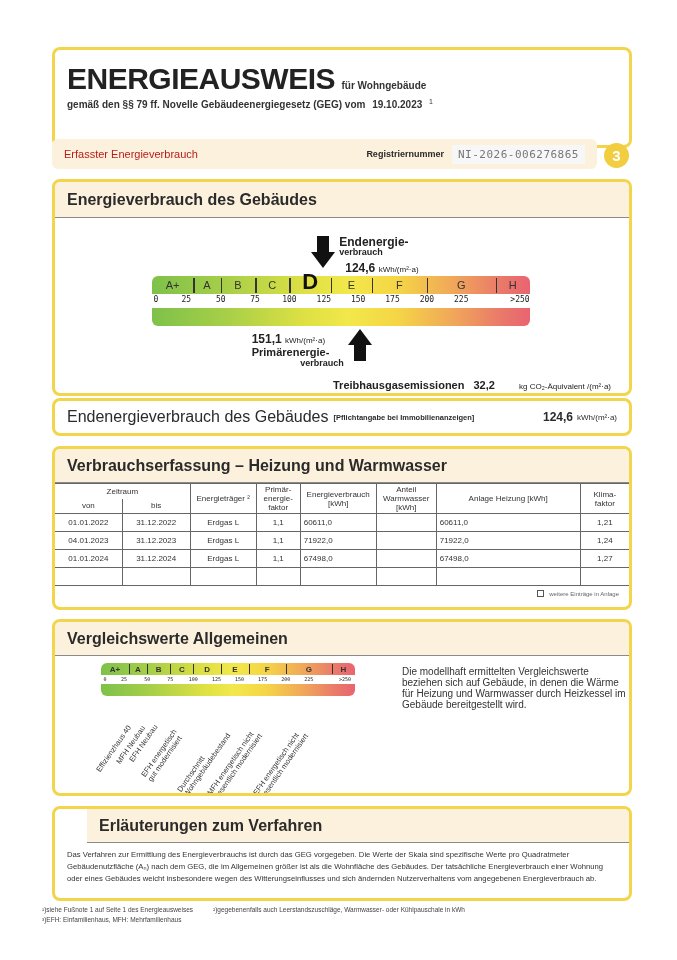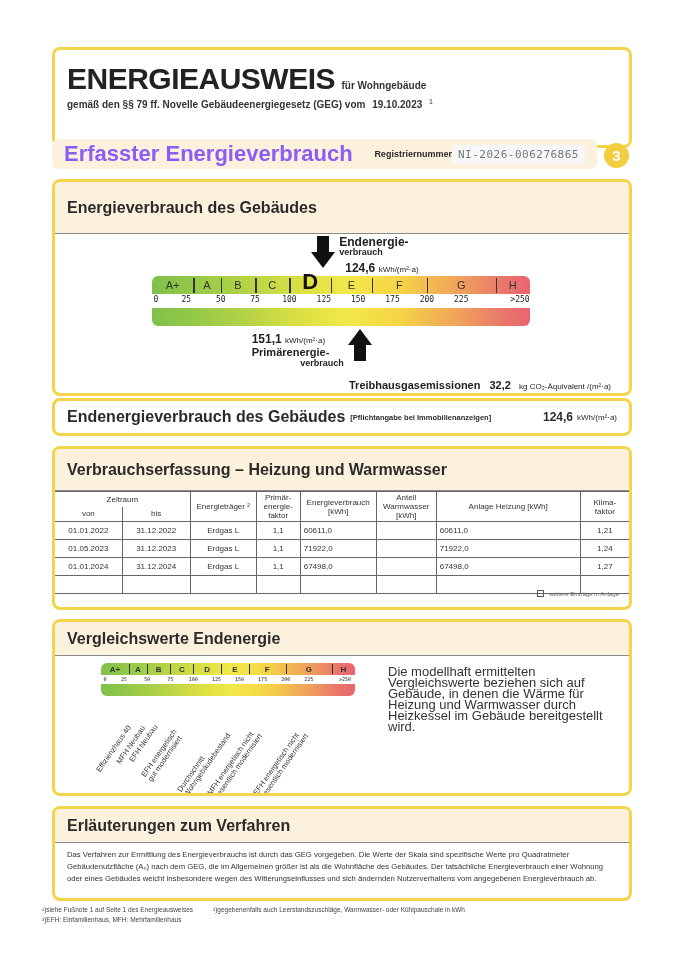--- a/index.html
+++ b/index.html
@@ -23,32 +23,32 @@
   #hdr .sub1 { font-size: 10px; font-weight: bold; color: #333; margin-left: 2px; }
   #hdr .line2 { font-size: 10px; font-weight: bold; color: #333; margin-top: 2px; }
   #hdr .line2 sup { font-size: 7px; margin-left: 4px; font-weight: normal; }
 
   
   #erf {
     position: absolute; left: 52px; top: 139px; width: 545px; height: 30px;
     background: #fcf1dc; border-radius: 6px; display: flex; align-items: center;
     padding: 0 12px;
   }
-  #erf .t { font-size: 22px; font-weight: bold; color: #8b5cf6; flex: 1; }
-  #erf .rl { font-size: 9px; font-weight: bold; }
+  #erf .t { font-size: 11px; font-weight: normal; color: #b91c1c; flex: 1; }
+  #erf .rl { font-size: 9px; font-weight: bold; margin-right: 8px; }
   #erf .rn { font-family: "DejaVu Sans Mono", monospace; font-size: 11px; color: #777; background: #f7f7f7; padding: 3px 6px; letter-spacing: 0.5px; }
   #badge {
     position: absolute; left: 604px; top: 143px; width: 25px; height: 25px;
     border-radius: 50%; background: #f2cd3f; color: #fff; font-weight: bold;
     font-size: 15px; display: flex; align-items: center; justify-content: center;
   }
 
   
   #ev { top: 179px; height: 217px; }
-  #ev .sec-head { height: 52px; font-size: 16px; }
+  #ev .sec-head { height: 36px; font-size: 16px; }
 
   .scale { position: absolute; }
   .scale .top { position: absolute; left: 0; top: 0; height: 18px; width: 100%; border-radius: 6px 6px 0 0;
     background: linear-gradient(90deg, #7ec14a 0%, #a8cf48 20%, #dde043 40%, #f2e84a 52%, #f5d546 65%, #f0a65a 80%, #ea7a6a 92%, #e96470 100%); }
   .scale .nums { position: absolute; left: 0; top: 18px; height: 14px; width: 100%; background: #fff; }
   .scale .bot { position: absolute; left: 0; top: 32px; height: 18px; width: 100%; border-radius: 0 0 6px 6px;
     background: linear-gradient(90deg, #7ec14a 0%, #a8cf48 20%, #dde043 40%, #f2e84a 52%, #f5d546 65%, #f0a65a 80%, #ea7a6a 92%, #e96470 100%); }
   .scale .cls { position: absolute; top: 0; height: 18px; display: flex; align-items: center; justify-content: center; font-size: 11px; color: #333; }
   .scale .sep { position: absolute; top: 2px; width: 1.5px; height: 15px; background: #333; }
   .scale .num { position: absolute; top: 1px; font-family: "DejaVu Sans Mono", monospace; font-size: 8px; transform: translateX(-50%); color: #222; }
@@ -71,32 +71,32 @@
   #endlbl .val span { font-size: 8px; font-weight: normal; }
 
   #primlbl { position: absolute; left: 205px; top: 150px; font-weight: bold; color: #222; text-align: right; width: 92px; }
   #primlbl .val { font-size: 12px; text-align: left; }
   #primlbl .val span { font-size: 8px; font-weight: normal; }
   #primlbl .l1 { font-size: 11px; text-align: left; }
   #primlbl .l2 { font-size: 9px; }
 
   #thg { position: absolute; right: 18px; top: 197px; font-size: 11px; font-weight: bold; color: #222; }
   #thg .v { margin-left: 6px; margin-top: 18px; }
-  #thg .u { font-size: 8px; font-weight: normal; margin-left: 5px; }
+  #thg .u { font-size: 8px; font-weight: normal; margin-left: 21px; }
 
   
   #eev { top: 398px; height: 38px; display: flex; align-items: center; padding: 0 12px; }
-  #eev .t { font-size: 16px; font-weight: bold; color: #2b2b2b; }
+  #eev .t { font-size: 16px; font-weight: normal; color: #2b2b2b; }
   #eev .n { font-size: 7.5px; font-weight: bold; margin-left: 5px; flex: 1; }
   #eev .v { font-size: 12px; font-weight: bold; }
   #eev .u { font-size: 8px; margin-left: 4px; }
 
   
   #vb { top: 446px; height: 164px; }
-  #vb .sec-head { height: 42px; font-size: 16px; }
+  #vb .sec-head { height: 34px; font-size: 16px; }
   table.vt { border-collapse: collapse; width: 100%; font-size: 8px; color: #333; }
   table.vt td, table.vt th { border: 1px solid #666; font-weight: normal; text-align: center; padding: 1px 3px; }
   table.vt th { height: 14px; }
   table.vt td { height: 18px; }
   table.vt td.r { text-align: left; padding-right: 6px; }
   table.vt tr > *:first-child { border-left: none; }
   table.vt tr > *:last-child { border-right: none; }
   #vb .more { position: absolute; right: 10px; bottom: 10px; font-size: 6px; color: #666; display: flex; align-items: center; }
   #vb .more .cb { width: 7px; height: 7px; border: 1px solid #555; margin-right: 5px; }
 
@@ -104,26 +104,26 @@
   #vg { top: 619px; height: 177px; }
   #vg .sec-head { height: 34px; font-size: 16px; }
   #s2 { left: 46px; top: 41px; width: 254px; height: 33px; }
   #s2 .top { height: 12px; }
   #s2 .nums { top: 12px; height: 9px; }
   #s2 .bot { top: 21px; height: 12px; }
   #s2 .cls { height: 12px; font-size: 8px; font-weight: bold; }
   #s2 .sep { height: 10px; top: 1px; width: 1px; }
   #s2 .num { font-size: 5px; top: 1px; }
   .rot { position: absolute; font-size: 7.5px; color: #333; transform-origin: 0 0; transform: rotate(-55deg); white-space: nowrap; line-height: 8px; }
-  #vg .desc { position: absolute; left: 333px; top: 44px; width: 225px; font-size: 13px; line-height: 11px; color: #333; }
+  #vg .desc { position: absolute; left: 347px; top: 44px; width: 225px; font-size: 10px; line-height: 11px; color: #333; }
   #vg .desc p + p { margin-top: 11px; }
 
   
   #el { top: 806px; height: 95px; }
-  #el .sec-head { height: 34px; font-size: 16px; }
+  #el .sec-head { height: 34px; font-size: 16px; margin-left: 32px; }
   #el .txt { padding: 6px 12px; font-size: 7.7px; line-height: 12px; color: #333; }
 
   #fn { position: absolute; left: 42px; top: 905px; font-size: 6.5px; color: #444; line-height: 10px; }
   #fn .c2 { margin-left: 20px; }
 </style>
 </head>
 <body>
 
 <div class="box" id="hdr">
   <div>
@@ -240,21 +240,21 @@
           <td>01.01.2022</td>
           <td>31.12.2022</td>
           <td>Erdgas L</td>
           <td>1,1</td>
           <td class="r">60611,0</td>
           <td></td>
           <td class="r">60611,0</td>
           <td>1,21</td>
         </tr>
         <tr>
-          <td>01.05.2023</td>
+          <td>04.01.2023</td>
           <td>31.12.2023</td>
           <td>Erdgas L</td>
           <td>1,1</td>
           <td class="r">71922,0</td>
           <td></td>
           <td class="r">71922,0</td>
           <td>1,24</td>
         </tr>
         <tr>
           <td>01.01.2024</td>
@@ -278,21 +278,21 @@
         </tr>
       </tbody>
   </table>
   <div class="more">
     <span class="cb"></span>
     <span>weitere Einträge in Anlage</span>
   </div>
 </div>
 
 <div class="box" id="vg">
-  <div class="sec-head">Vergleichswerte Endenergie</div>
+  <div class="sec-head">Vergleichswerte Allgemeinen</div>
   <div class="scale" id="s2">
     <div class="top">
         <div class="cls" style="left: 0px; width: 27.7091px;">A+</div>
         <div class="cls" style="left: 27.7091px; width: 18.4727px;">A</div>
         <div class="sep" style="left: 27.7091px;"></div>
         <div class="cls" style="left: 46.1818px; width: 23.0909px;">B</div>
         <div class="sep" style="left: 46.1818px;"></div>
         <div class="cls" style="left: 69.2727px; width: 23.0909px;">C</div>
         <div class="sep" style="left: 69.2727px;"></div>
         <div class="cls" style="left: 92.3636px; width: 27.7091px;">D</div>

